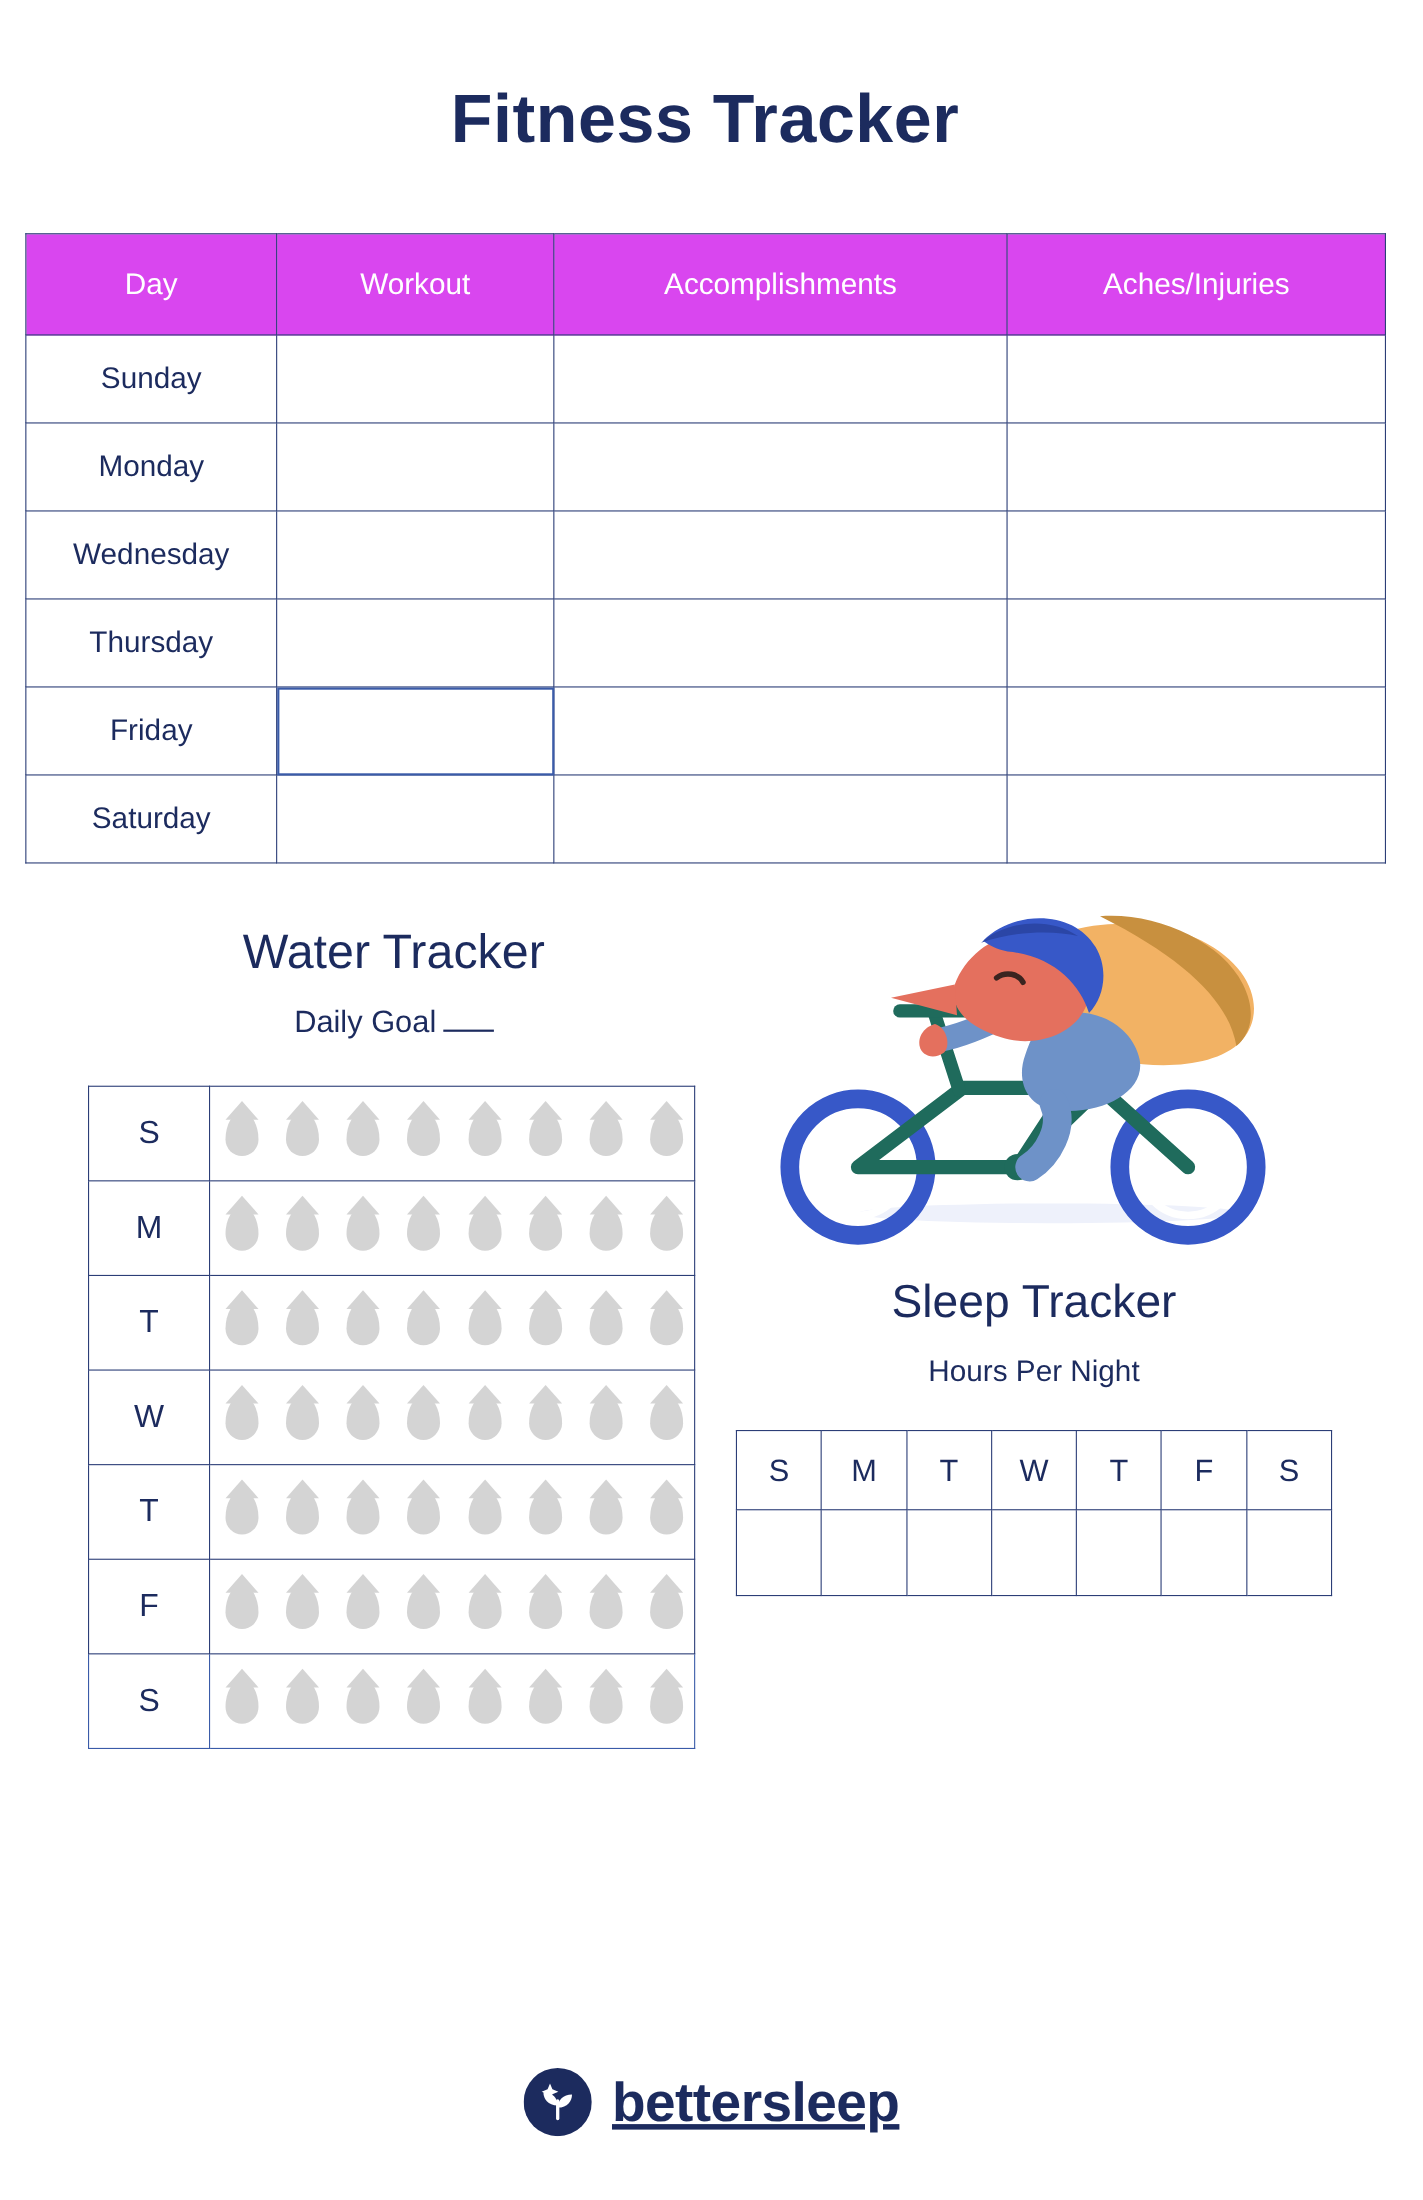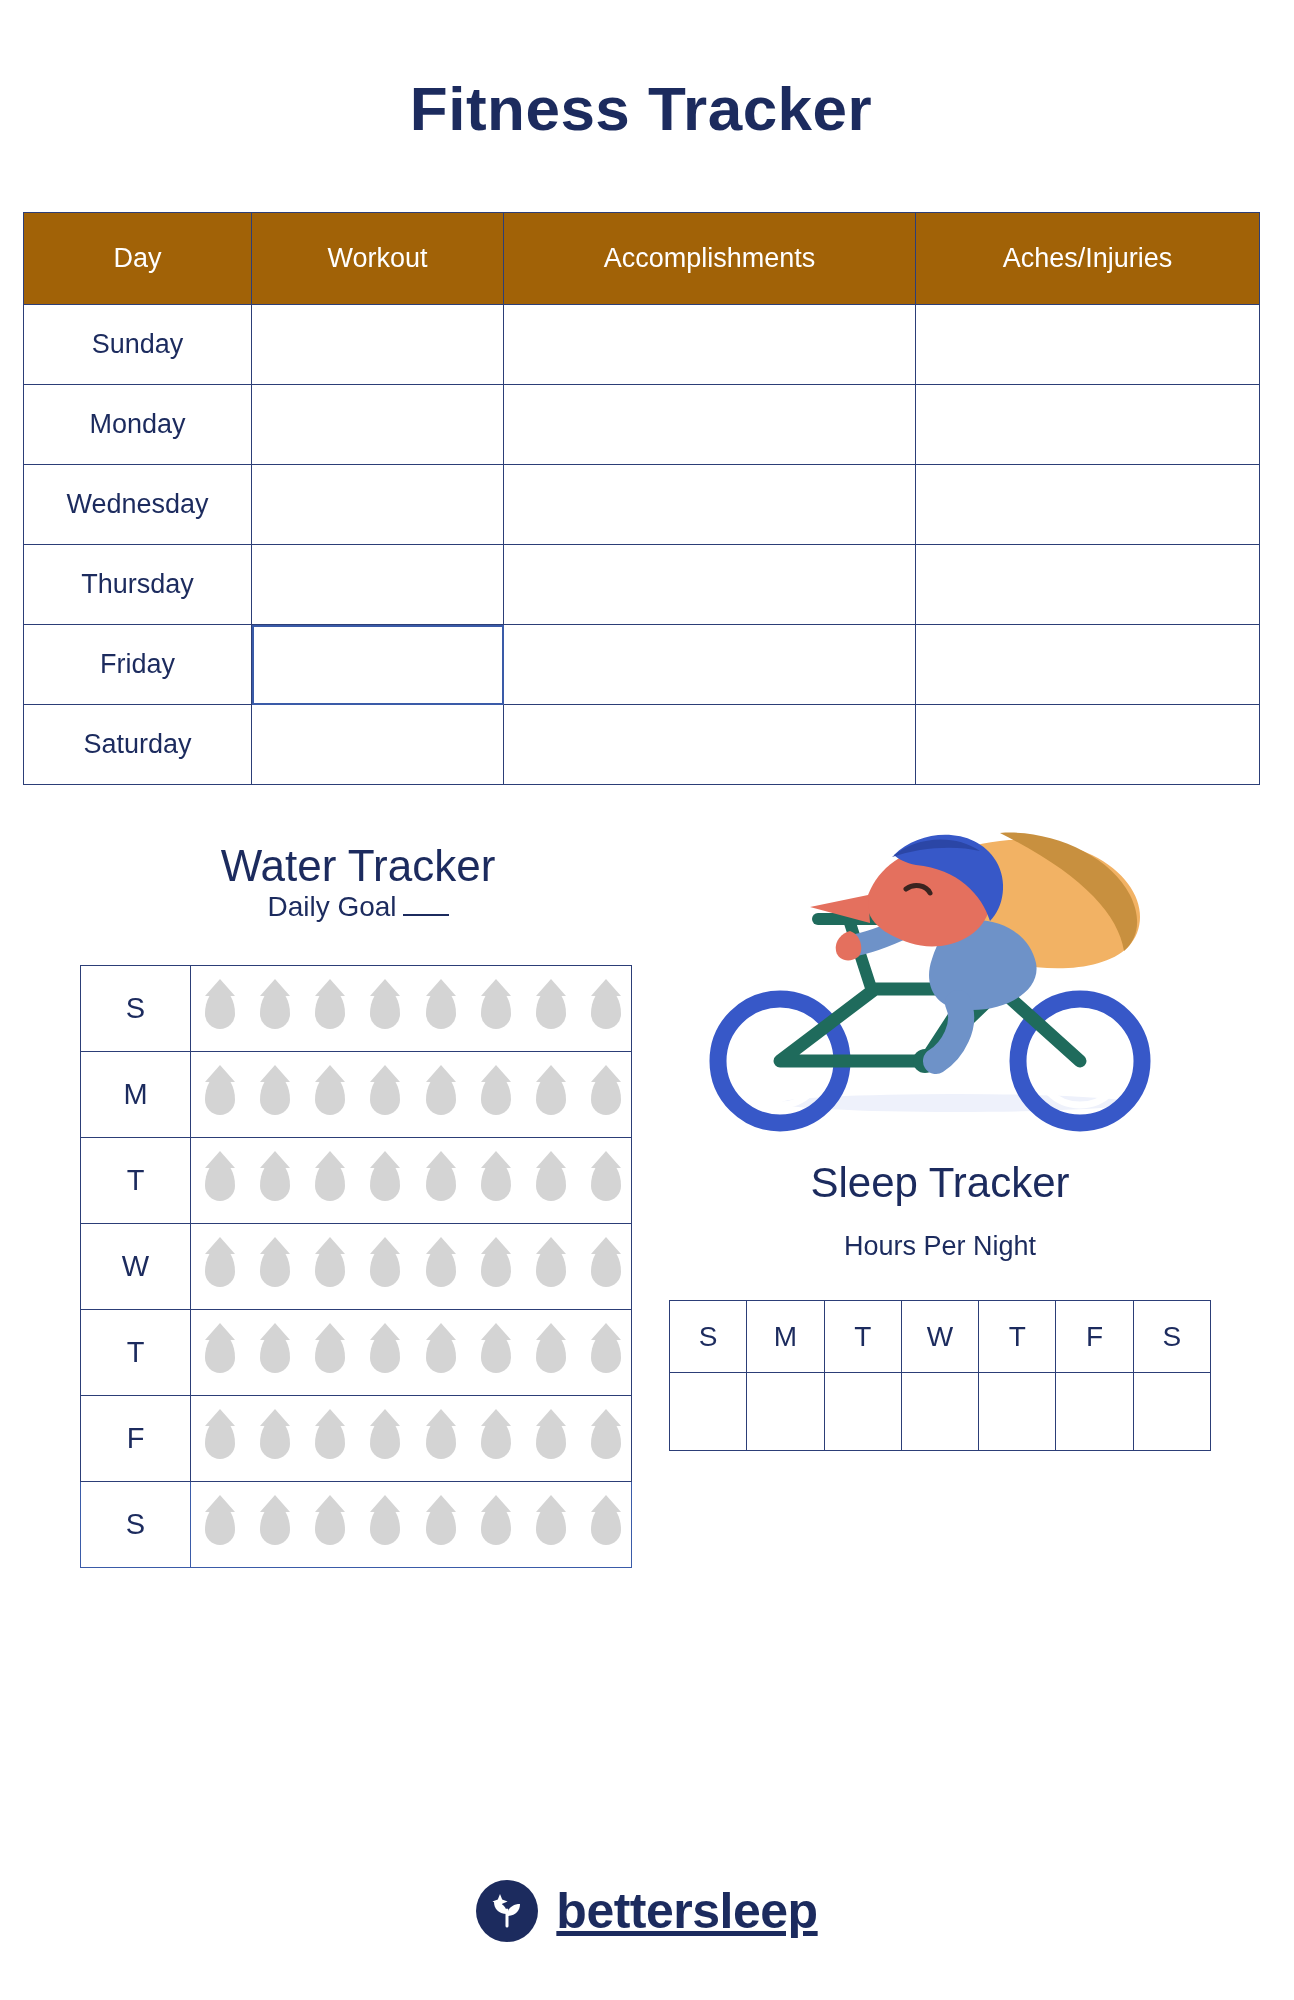--- a/index.html
+++ b/index.html
@@ -41,21 +41,21 @@
     margin: 0 auto;
     width: 1236px;
     padding-top: 72px;
   }
   table.fitness {
     width: 100%;
     border-collapse: collapse;
     table-layout: fixed;
   }
   table.fitness th {
-    background: #a16207;
+    background: #d946ef;
     color: #ffffff;
     font-weight: normal;
     font-size: 27px;
     height: 92px;
     border: 1px solid #2c3e77;
     text-align: center;
     vertical-align: middle;
   }
   table.fitness td {
     border: 1px solid #2c3e77;
@@ -97,20 +97,21 @@
     font-size: 44px;
     color: #1c2b5e;
     margin: 0;
     padding-left: 0;
     font-weight: normal;
   }
   .water-goal {
     text-align: center;
     font-size: 28px;
     color: #1c2b5e;
+    margin-top: 22px;
   }
   .water-goal .blank {
     display: inline-block;
     border-bottom: 2px solid #1c2b5e;
     width: 46px;
     margin-left: 6px;
     vertical-align: baseline;
     height: 22px;
   }
 

